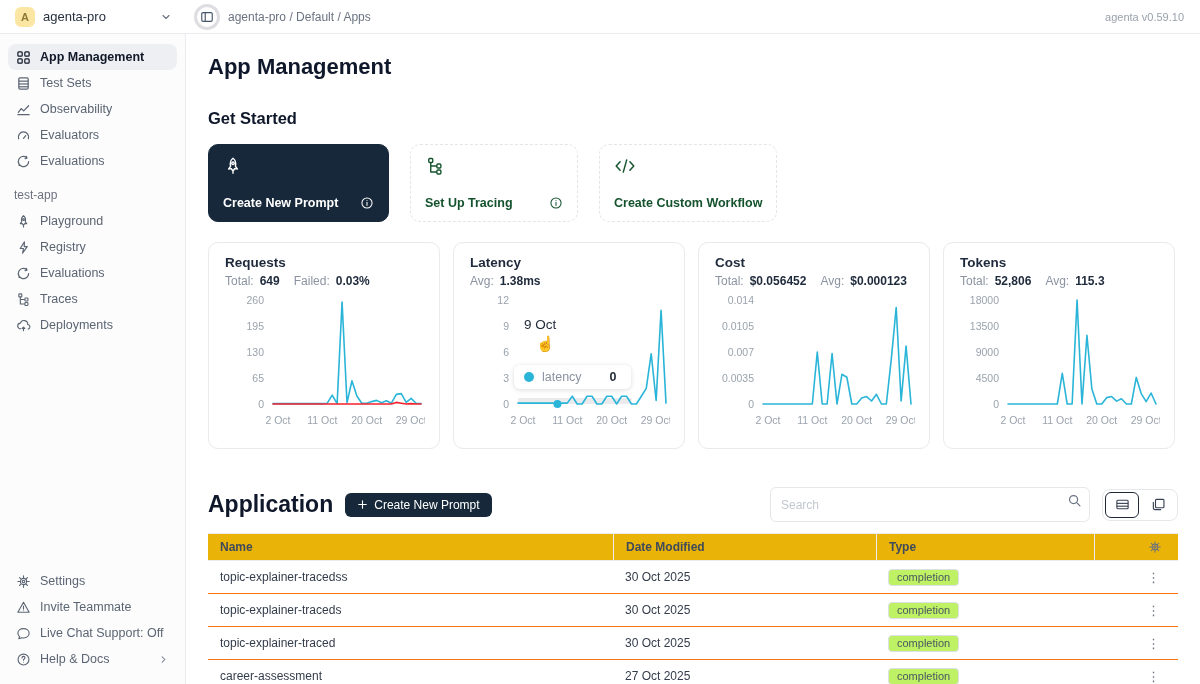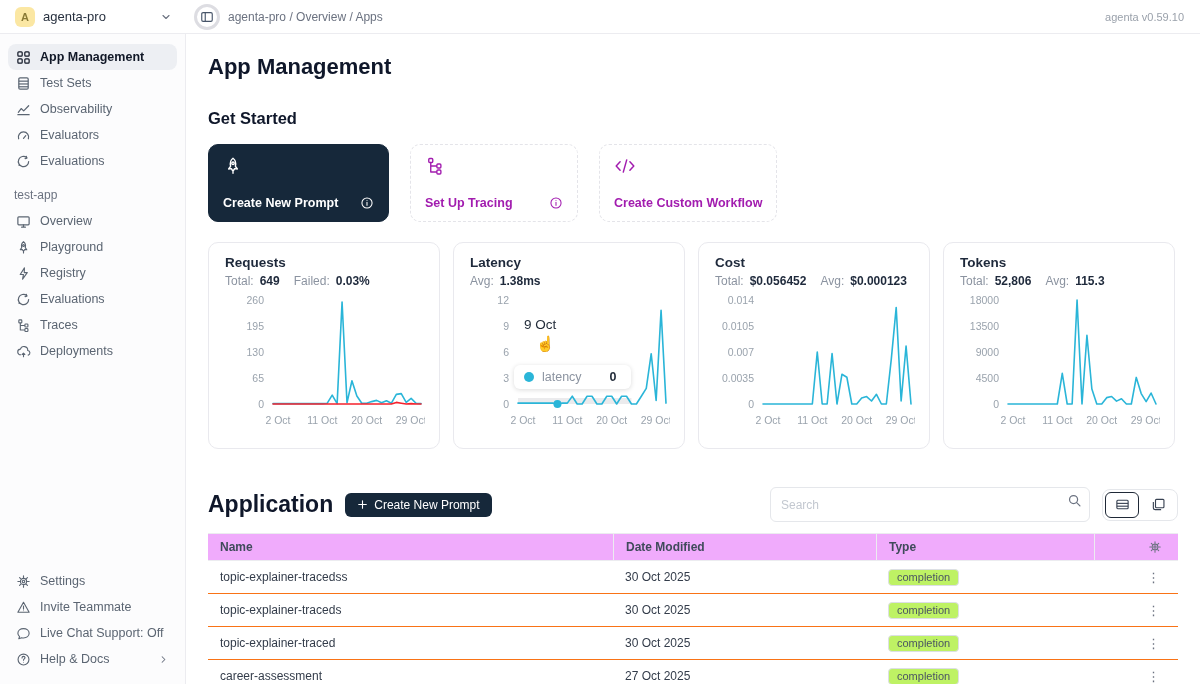--- a/index.html
+++ b/index.html
@@ -32,21 +32,21 @@
   .nav-item .trail{margin-left:auto;display:flex;color:#6b7280;}
 
   
   .main{flex:1;min-width:0;padding:20px 22px 0;overflow:hidden;background:#fff;}
   .page-title{font-size:22px;font-weight:700;color:#0f172a;margin:0 0 0;}
   .section-h{font-size:16.5px;font-weight:600;color:#0f172a;margin:29px 0 0;}
 
   
   .gs-row{display:flex;gap:21px;margin-top:16px;}
   .gs-card{width:181px;height:78px;border-radius:10px;padding:11px 14px;display:flex;flex-direction:column;
-           justify-content:space-between;border:1px dashed #e4e4e9;background:#fff;color:#a21caf;cursor:pointer;}
+           justify-content:space-between;border:1px dashed #e4e4e9;background:#fff;color:#14532d;cursor:pointer;}
   .gs-card.dark{background:#16283a;border:1px solid #16283a;color:#fff;}
   .gs-card .lbl-row{display:flex;align-items:center;justify-content:space-between;gap:8px;}
   .gs-card .lbl{font-size:12.5px;font-weight:600;white-space:nowrap;}
   .gs-card.w2{width:168px;}
   .gs-card.w3{width:178px;}
 
   
   .charts-row{display:flex;gap:13px;margin-top:20px;}
   .chart-card{width:232px;height:207px;border:1px solid #e9e9ee;border-radius:10px;padding:12px 16px 8px;position:relative;}
   .chart-title{font-size:13.5px;font-weight:600;color:#1e293b;}
@@ -76,21 +76,21 @@
   .search-input::placeholder{color:#c3c8d0;}
   .search-icon{position:absolute;right:8px;top:6px;color:#6b7280;}
   .view-toggle{margin-left:12px;display:flex;border:1px solid #e5e7eb;border-radius:8px;padding:2px;gap:2px;}
   .vt-btn{width:34px;height:26px;border-radius:6px;border:1.5px solid transparent;background:#fff;display:grid;
           place-items:center;color:#374151;cursor:pointer;}
   .vt-btn.active{border-color:#1f2937;}
 
   
   .table{margin-top:11px;}
   .t-head,.t-row{display:grid;grid-template-columns:405px 263px 218px 1fr;align-items:center;}
-  .t-head{height:28px;background:#f0abfc;border-top:1px solid #ececf0;border-bottom:1px solid #ececf0;
+  .t-head{height:28px;background:#eab308;border-top:1px solid #ececf0;border-bottom:1px solid #ececf0;
           font-size:12px;font-weight:600;color:#3f4a5a;}
   .t-head>div{padding:0 12px 0 12px;height:100%;display:flex;align-items:center;}
   .t-head>div+div{border-left:1px solid #ececf0;}
   .t-head .hcell-actions{justify-content:flex-end;padding-right:16px;color:#6b7280;}
   .t-row{height:33px;border-bottom:1px solid #f97316;font-size:12px;color:#333c4a;cursor:pointer;}
   .t-row>div{padding:0 12px;}
   .tag{display:inline-block;border:1px solid #dcdfe4;border-radius:4px;padding:1.5px 8px;font-size:11px;
        color:#4b5563;background:#bef264;}
   .kebab{text-align:right;padding-right:18px !important;color:#6b7280;font-size:13px;}
 </style>
@@ -108,21 +108,21 @@
             <path d="M4 6l4 4 4-4"></path>
           </svg>
       </span>
     </div>
     <div class="panel-toggle">
       <svg width="14" height="14" viewBox="0 0 16 16" fill="none" stroke="currentColor" stroke-width="1.3" stroke-linejoin="round">
           <rect x="2" y="3" width="12" height="10" rx="1.5"></rect>
           <line x1="6" y1="3" x2="6" y2="13"></line>
         </svg>
     </div>
-    <span class="breadcrumb">agenta-pro / Overview / Apps</span>
+    <span class="breadcrumb">agenta-pro / Default / Apps</span>
     <span class="version">agenta v0.59.10</span>
   </div>
 
   <div class="body">
 
     <div class="sidebar">
       <div class="nav-item active">
         <svg width="15" height="15" viewBox="0 0 16 16" fill="none" stroke="currentColor" stroke-width="1.3">
             <rect x="2" y="2" width="4.6" height="4.6" rx="1"></rect>
             <rect x="9.4" y="2" width="4.6" height="4.6" rx="1"></rect>
@@ -158,27 +158,20 @@
         <svg width="15" height="15" viewBox="0 0 16 16" fill="none" stroke="currentColor" stroke-width="1.3" stroke-linecap="round" stroke-linejoin="round">
             <path d="M13.5 8a5.5 5.5 0 1 1-2.1-4.3"></path>
             <path d="M11 2.6l.6 1.8-1.9.5"></path>
             <circle cx="3.4" cy="11.8" r="0.9" fill="currentColor" stroke="none"></circle>
           </svg>
         <span>Evaluations</span>
       </div>
 
       <div class="nav-section">test-app</div>
 
-      <div class="nav-item">
-        <svg width="15" height="15" viewBox="0 0 16 16" fill="none" stroke="currentColor" stroke-width="1.3" stroke-linecap="round" stroke-linejoin="round">
-            <rect x="2" y="3" width="12" height="8.5" rx="1"></rect>
-            <path d="M6 14h4M8 11.5V14"></path>
-          </svg>
-        <span>Overview</span>
-      </div>
       <div class="nav-item">
         <svg width="15" height="15" viewBox="0 0 16 16" fill="none" stroke="currentColor" stroke-width="1.2" stroke-linecap="round" stroke-linejoin="round">
             <path d="M8 1.8c1.8 1.3 2.6 3.6 1.9 6.4l1.6 2.2-2.2-.3C8.9 11 8.5 11.6 8 11.6s-.9-.6-1.3-1.5l-2.2.3 1.6-2.2C5.4 5.4 6.2 3.1 8 1.8z"></path>
             <circle cx="8" cy="5.8" r="1"></circle>
             <path d="M8 11.6v2.2"></path>
           </svg>
         <span>Playground</span>
       </div>
       <div class="nav-item">
         <svg width="15" height="15" viewBox="0 0 16 16" fill="none" stroke="currentColor" stroke-width="1.2" stroke-linejoin="round">

